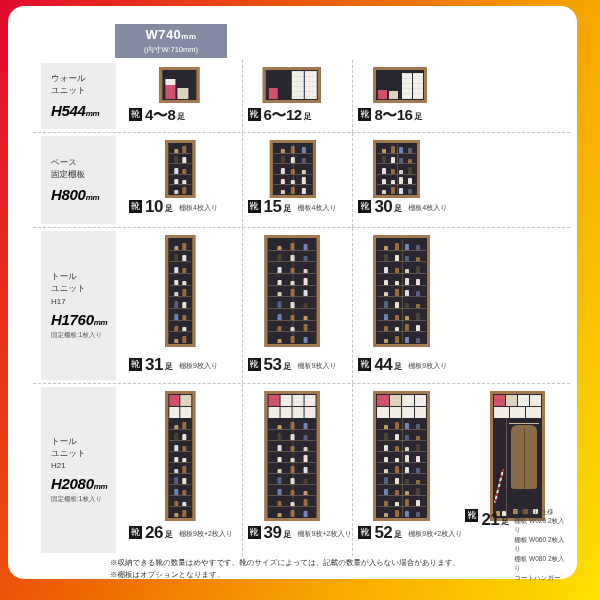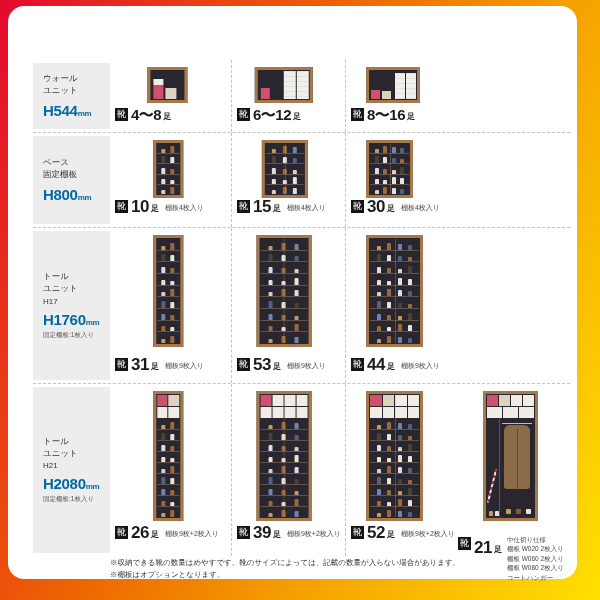--- a/index.html
+++ b/index.html
@@ -18,25 +18,25 @@
   .ht { font-size:13px; font-weight:bold; letter-spacing:.5px; line-height:14px; }
   .hu { font-size:8px; font-weight:bold; }
   .hi { font-size:7.5px; margin-top:1px; }
 
   
   .body { position:absolute; left:25px; top:54px; width:537px; }
   .row { display:flex; }
   .row.sep { border-bottom:1px dashed #c3c3c3; }
   .r1 { height:73px; } .r2 { height:95px; } .r3 { height:156px; } .r4 { height:172px; }
 
-  .lab { width:77px; background:#ededed; margin:3px 0; padding-left:10px;
+  .lab { width:77px; background:#ededed; margin:3px 8px; padding-left:10px;
          display:flex; flex-direction:column; justify-content:center; }
   .lab-name { font-size:8.5px; color:#333; white-space:pre-line; line-height:1.4; }
   .lab-code { font-size:8px; color:#333; margin-top:2px; }
-  .lab-h { font-size:15px; font-weight:bold; color:#0369a1; margin-top:5px; letter-spacing:-.3px; }
+  .lab-h { font-size:15px; font-weight:bold; color:#000000; margin-top:5px; letter-spacing:-.3px;font-style:italic; }
   .lu { font-size:8px; font-weight:bold; }
   .lab-note { font-size:6.5px; color:#555; margin-top:3px; }
 
   .cell { position:relative; }
   .c1 { width:121px; } .c2 { width:114px; border-left:1px dashed #c3c3c3; }
   .c3 { width:224px; border-left:1px dashed #c3c3c3; }
 
   .cabwrap { position:absolute; top:7px; left:50%; transform:translateX(-59%); }
   .c3 .cabwrap { left:20px; transform:none; }
   .c3 .cabwrap.pos2 { left:137px; }
@@ -91,20 +91,24 @@
   .notes { position:absolute; left:102px; top:551px; }
   .note-line { font-size:7.5px; color:#333; line-height:1.6; }
 </style>
 </head>
 <body>
 
 <div class="page">
   <div class="sheet">
 
     <div class="hdr">
+      <div class="hcell hc2">
+        <div class="ht"><span>W740</span><span class="hu">mm</span></div>
+        <div class="hi">(内寸W:710mm)</div>
+      </div>
     </div>
 
     <div class="body">
 
       <div class="row r1 sep">
         <div class="lab">
           <div class="lab-name">ウォール
 ユニット</div>
           <div class="lab-h"><span>H544</span><span class="lu">mm</span></div>
         </div>

